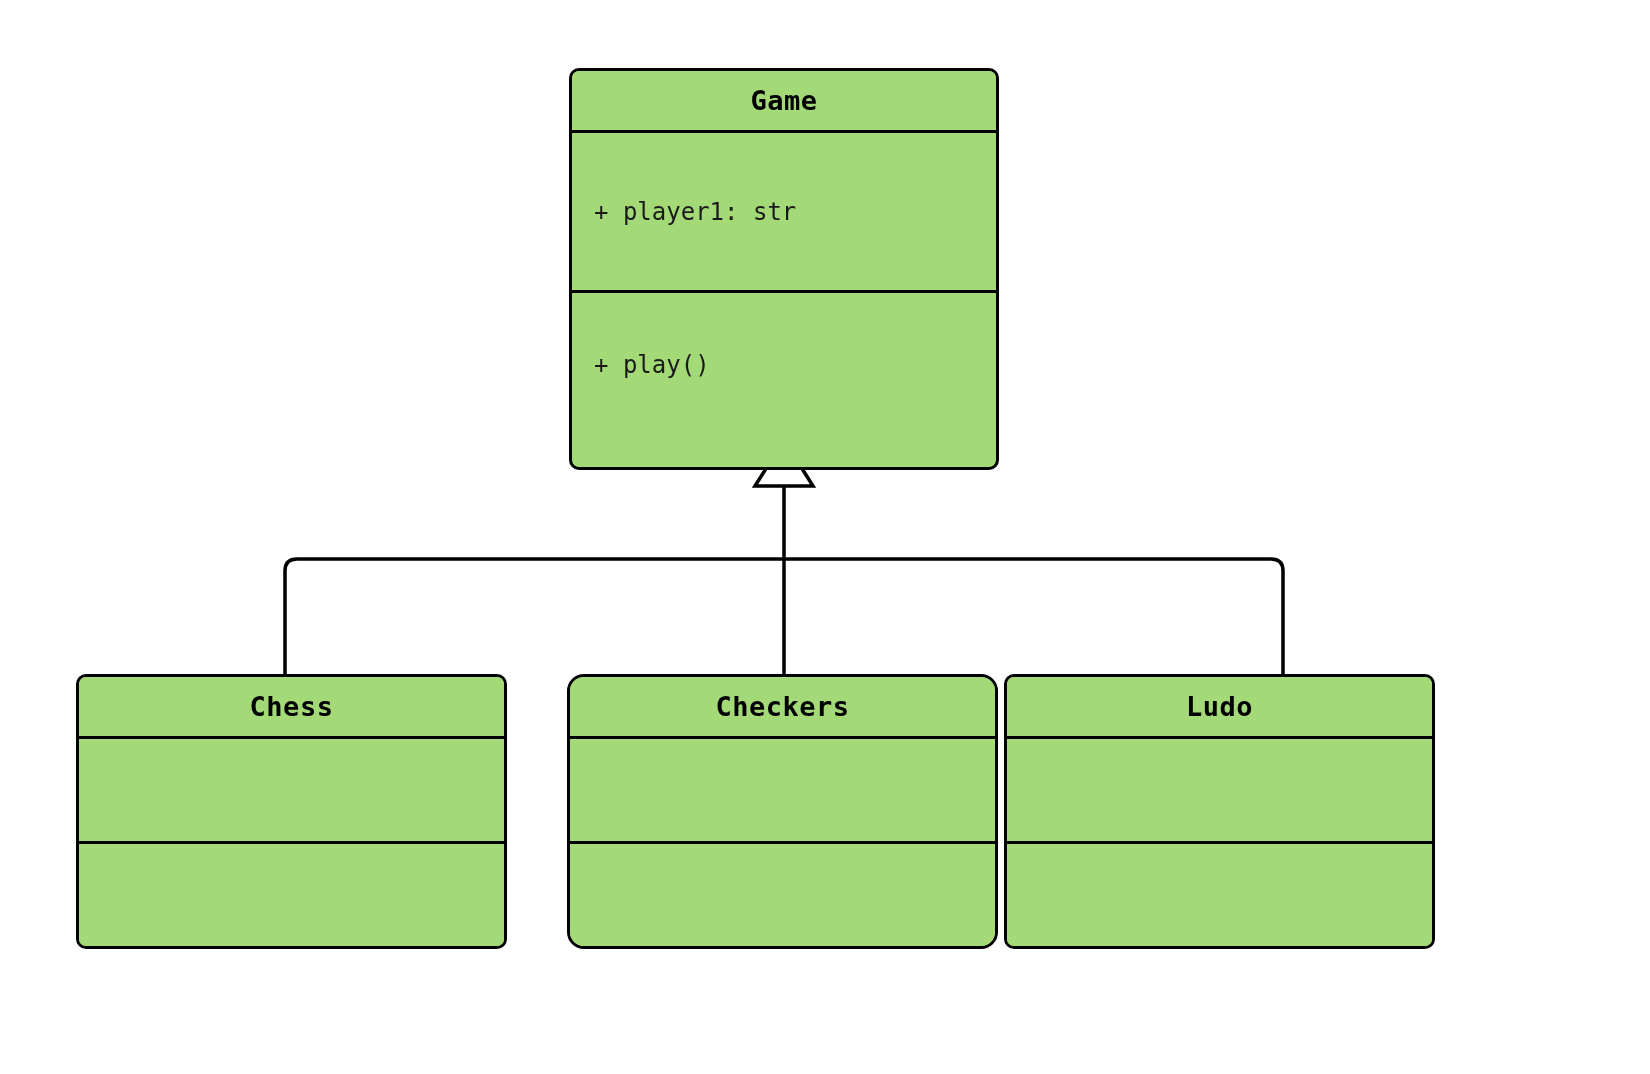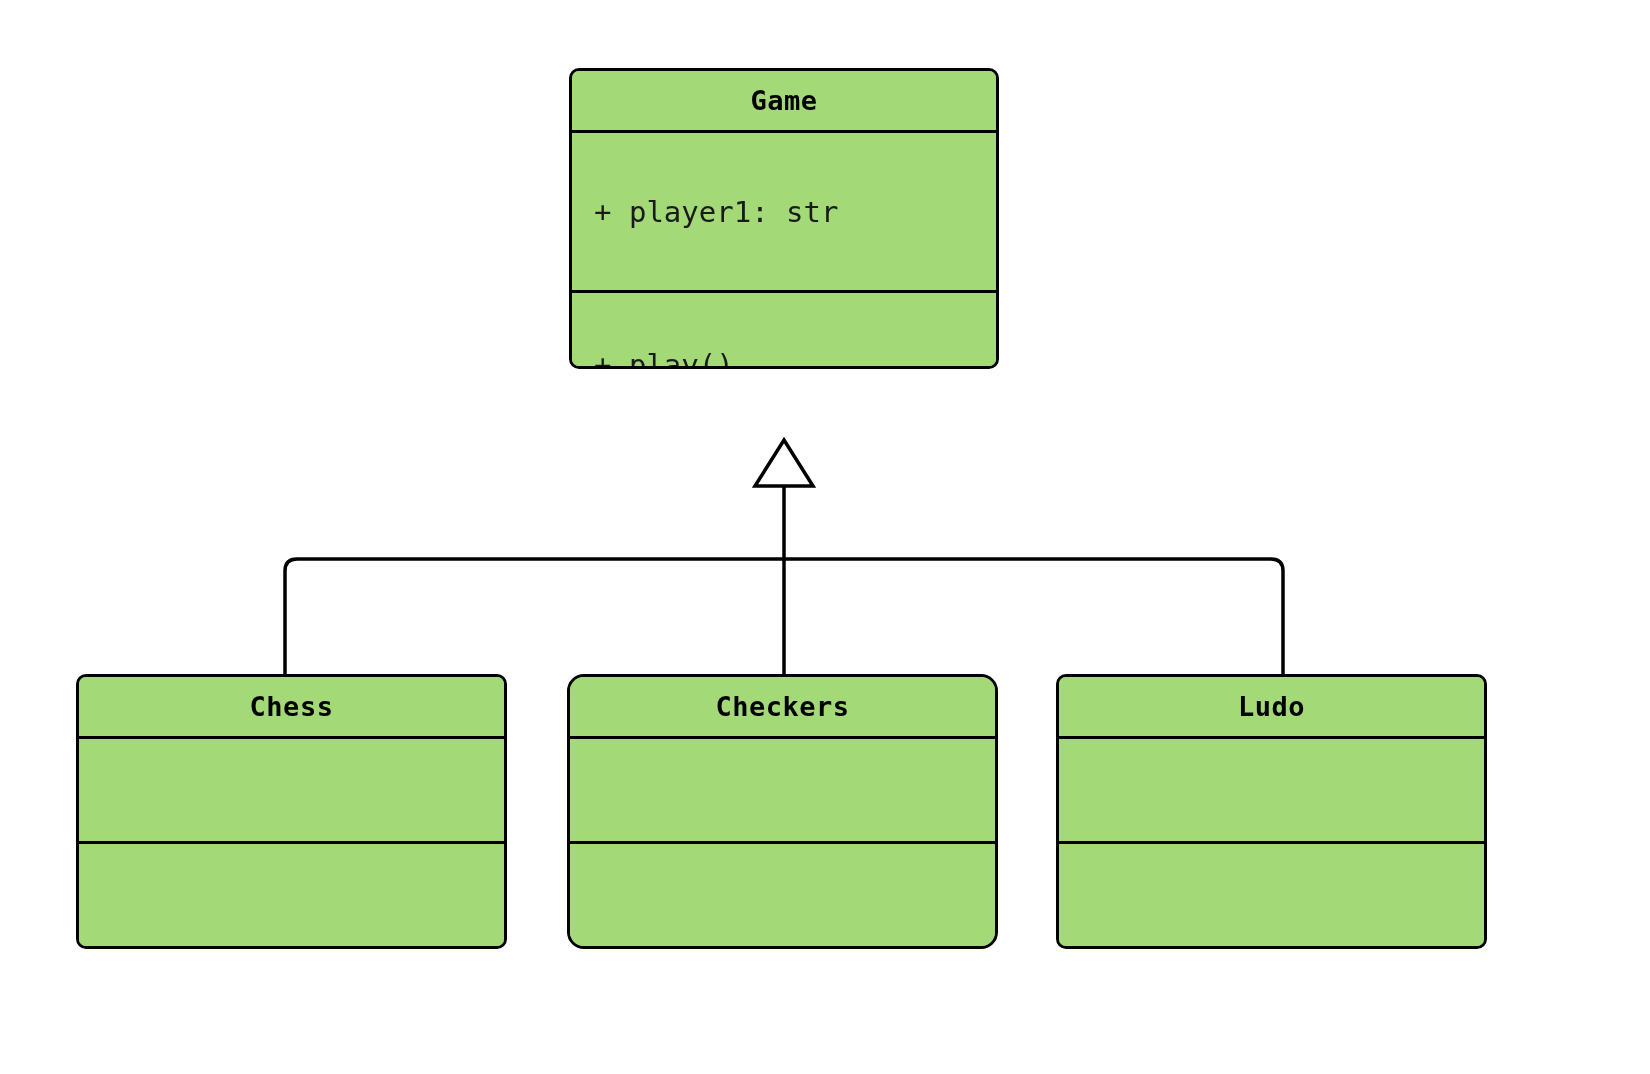--- a/index.html
+++ b/index.html
@@ -37,46 +37,46 @@
     font-size: 27px;
     color: #000000;
     letter-spacing: 0.5px;
     border-bottom: 3px solid #000000;
     background: #a3d977;
   }
   .class-compartment {
     box-sizing: border-box;
     background: #a3d977;
     font-family: "DejaVu Sans Mono", monospace;
-    font-size: 29px;
+    font-size: 24px;
     line-height: 34px;
     color: #1a1a1a;
     padding-left: 22px;
     display: flex;
     flex-direction: column;
     justify-content: center;
   }
   .class-compartment.attrs {
     border-bottom: 3px solid #000000;
   }
   .member-line {
     white-space: pre;
   }
 
   
-  #class-game { left: 569px; top: 68px; width: 430px; height: 301px; }
+  #class-game { left: 569px; top: 68px; width: 430px; height: 402px; }
   #class-game .class-title { height: 62px; }
   #class-game .attrs { height: 160px; }
   #class-game .ops { height: 143px; }
 
   
   .subclass { top: 674px; width: 431px; height: 275px; }
   #class-chess    { left: 76px; }
   #class-checkers { left: 567px; border-radius: 17px; }
-  #class-ludo     { left: 1056px; }
+  #class-ludo     { left: 1004px; }
   .subclass .class-title { height: 62px; }
   .subclass .attrs { height: 105px; }
   .subclass .ops { height: 102px; }
 
   
   #connector-layer {
     position: absolute;
     left: 0;
     top: 0;
     width: 1650px;

